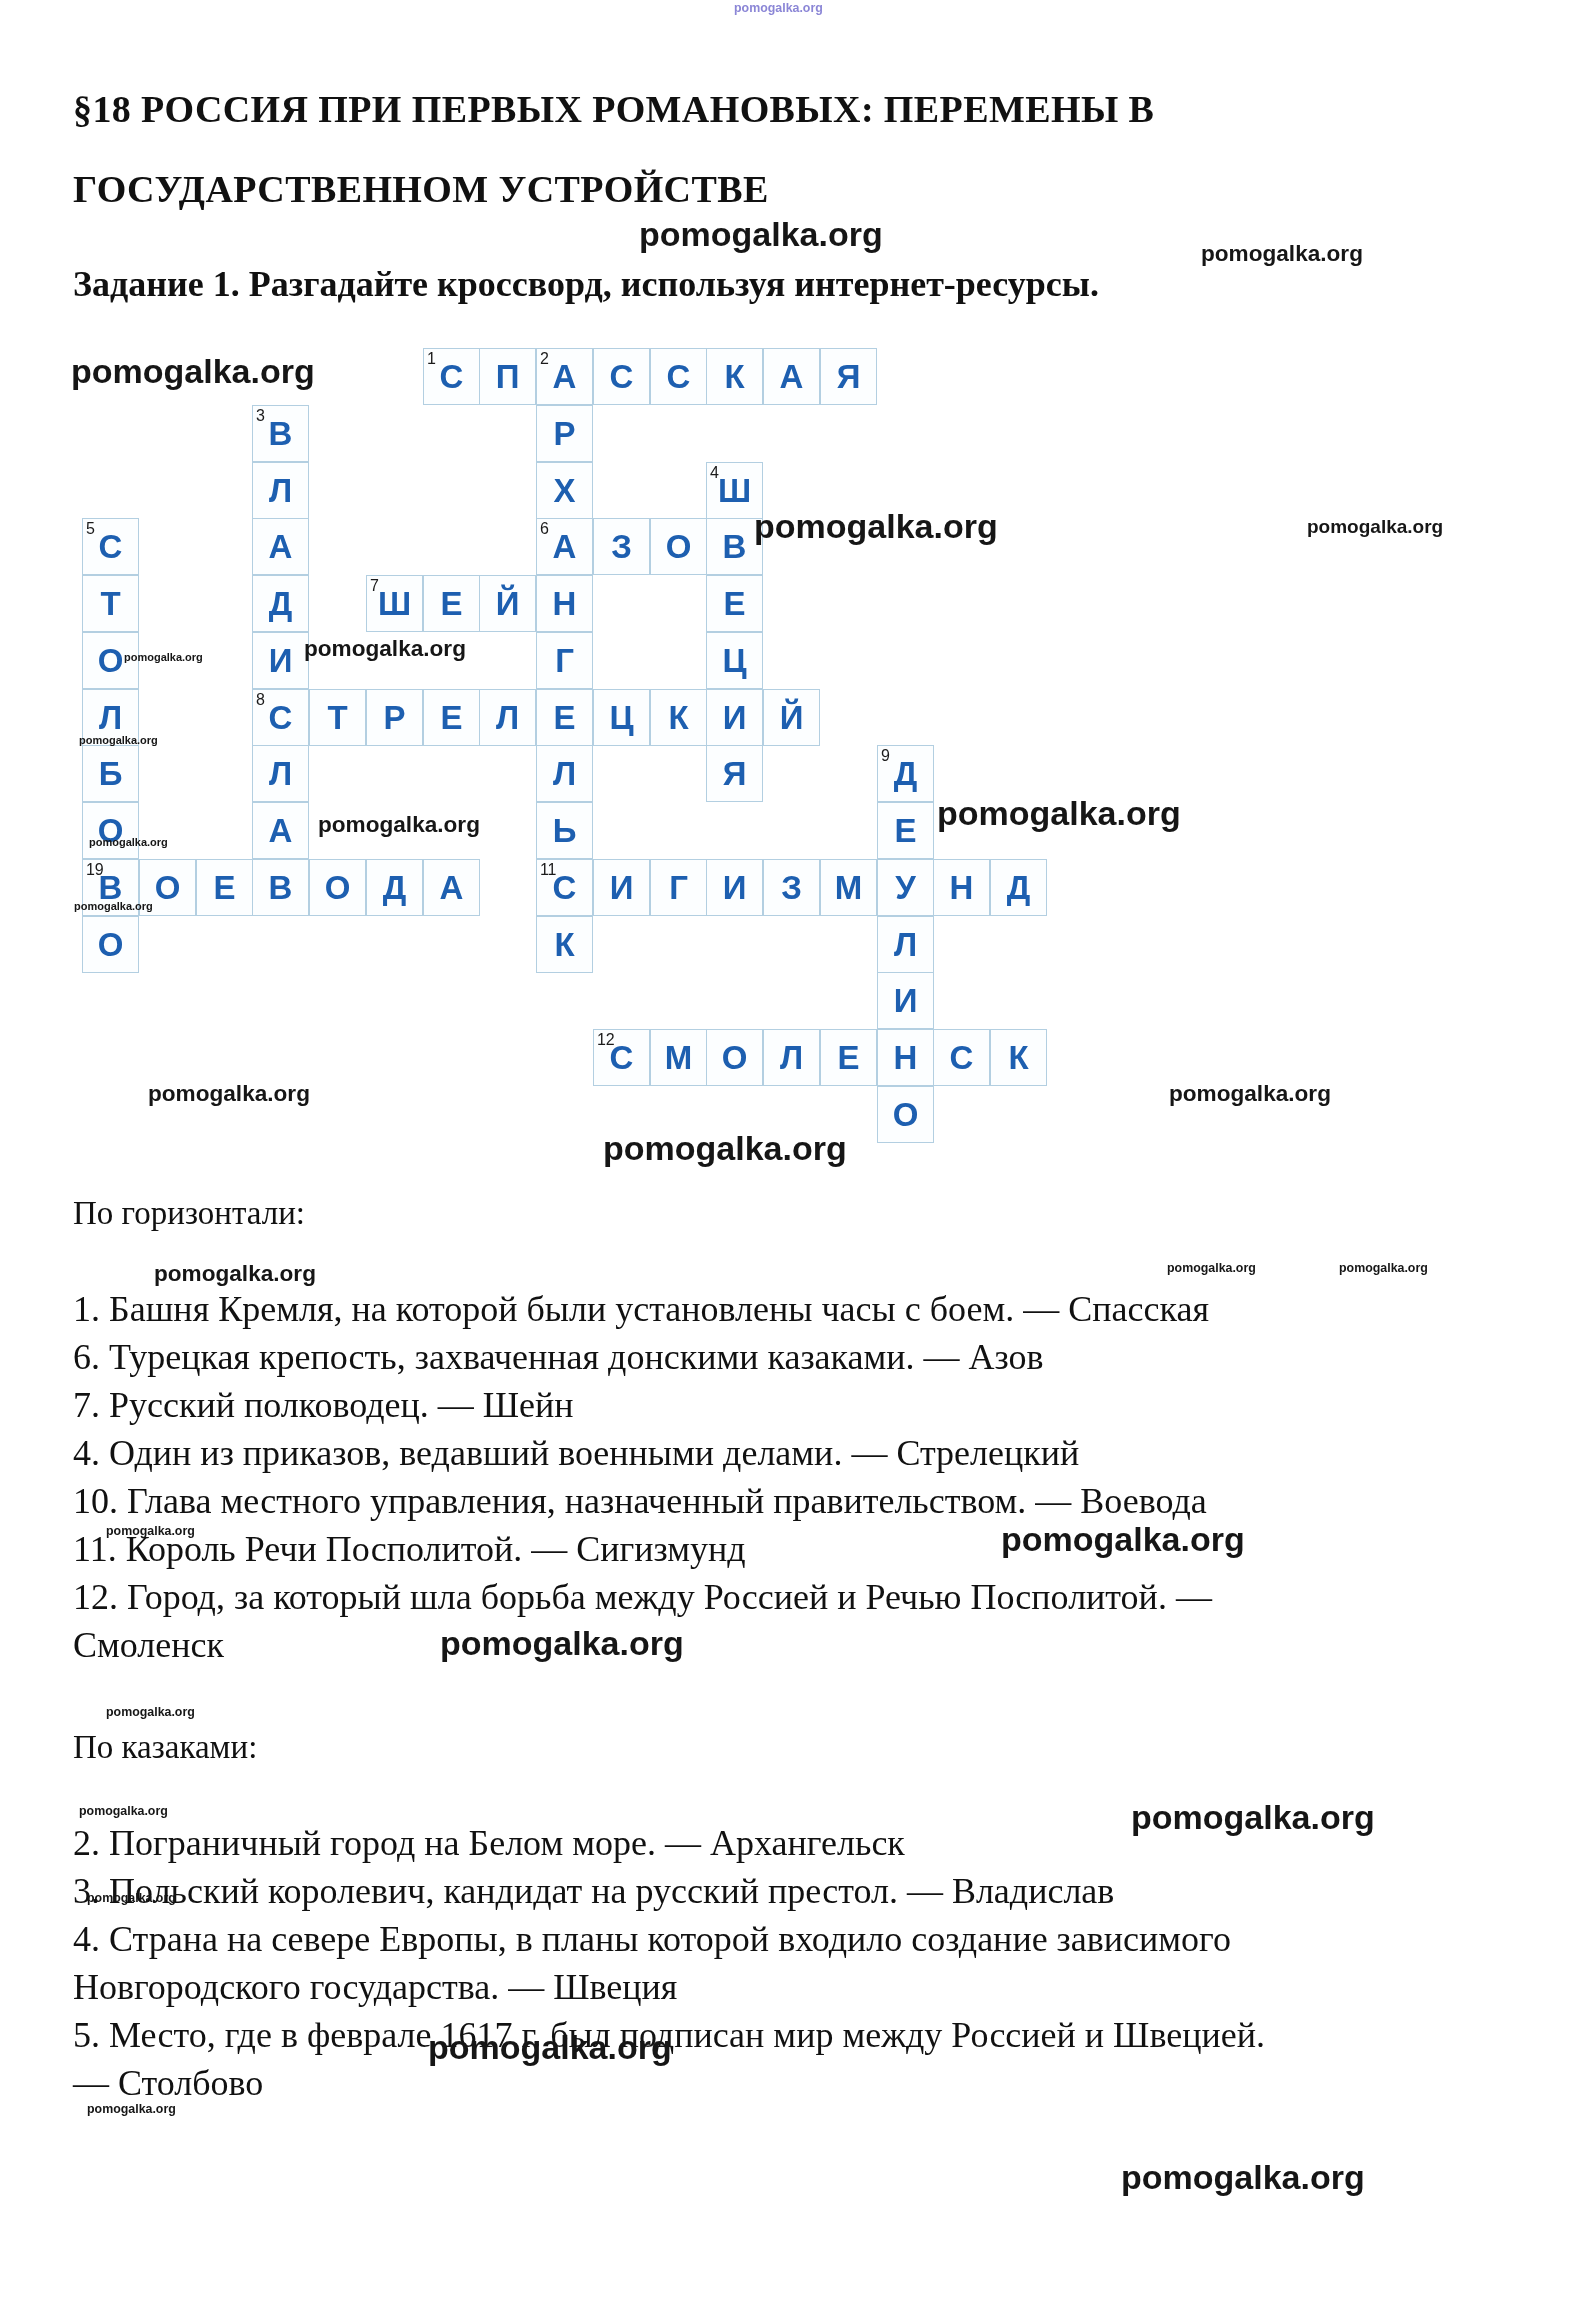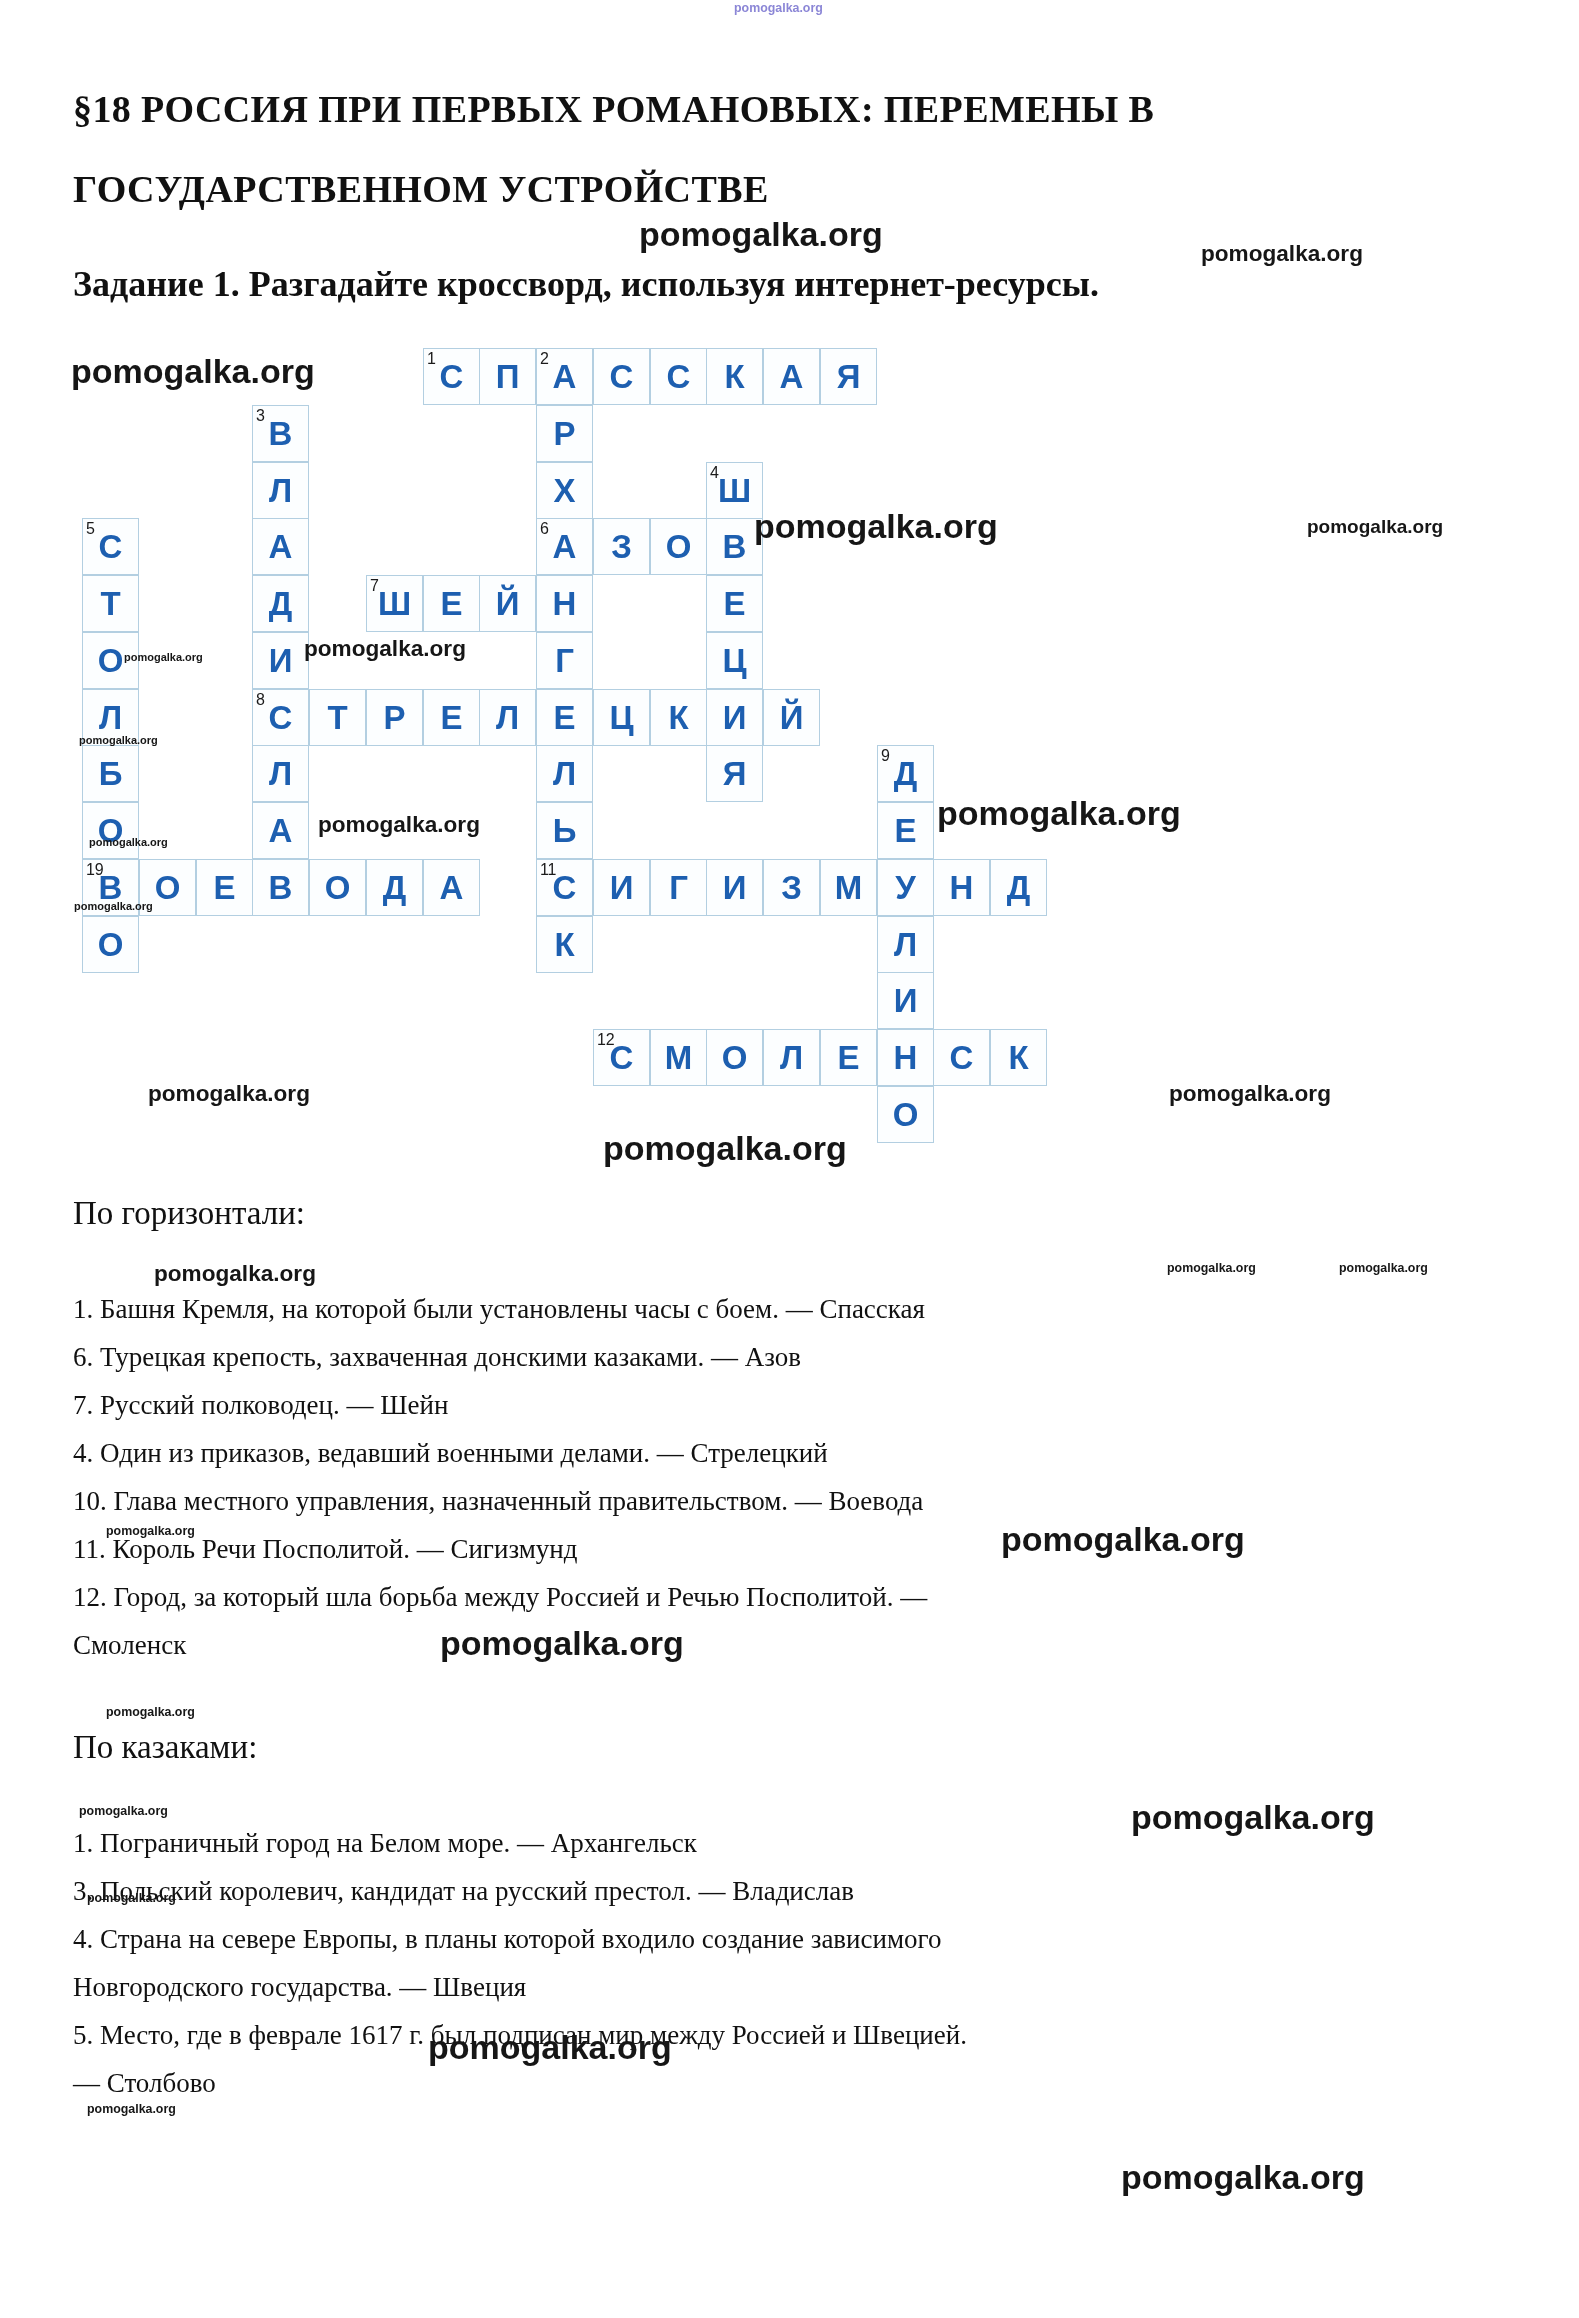--- a/index.html
+++ b/index.html
@@ -51,21 +51,21 @@
     font-family:"Liberation Sans", sans-serif;
     font-size:16px;
     color:var(--number-color,#1b1b1b);
     line-height:1;
   }
   .section { position:absolute; left:73px; width:1448px; }
   .section.across { top:1189px; }
   .section.down   { top:1723px; }
   .sec-heading { font-size:33px; line-height:48px; margin-bottom:48px; }
   .clue {
-    font-size:27px;
+    font-size:36px;
     line-height:48px;
     white-space:pre-line;
   }
   .wm {
     position:absolute;
     font-family:"Liberation Sans", sans-serif;
     font-weight:600;
     color:var(--wm-color,#161616);
     white-space:nowrap;
     z-index:5;
@@ -344,21 +344,21 @@
       <p class="clue">10. Глава местного управления, назначенный правительством. — Воевода</p>
       <p class="clue">11. Король Речи Посполитой. — Сигизмунд</p>
       <p class="clue">12. Город, за который шла борьба между Россией и Речью Посполитой. —
 Смоленск</p>
     </div>
 </div>
 
 <div class="section down">
   <div class="sec-heading">По казаками:</div>
   <div id="down-list">
-      <p class="clue">1. Пограничный город на Белом море. — Архангельск</p>
+      <p class="clue">2. Пограничный город на Белом море. — Архангельск</p>
       <p class="clue">3. Польский королевич, кандидат на русский престол. — Владислав</p>
       <p class="clue">4. Страна на севере Европы, в планы которой входило создание зависимого
 Новгородского государства. — Швеция</p>
       <p class="clue">5. Место, где в феврале 1617 г. был подписан мир между Россией и Швецией.
 — Столбово</p>
     </div>
 </div>
 
 <div id="watermarks">
     <div class="wm" style="left: 734px; top: 1.5px; font-size: 12.4px; color: rgb(139, 134, 214); font-weight: 700;">pomogalka.org</div>

